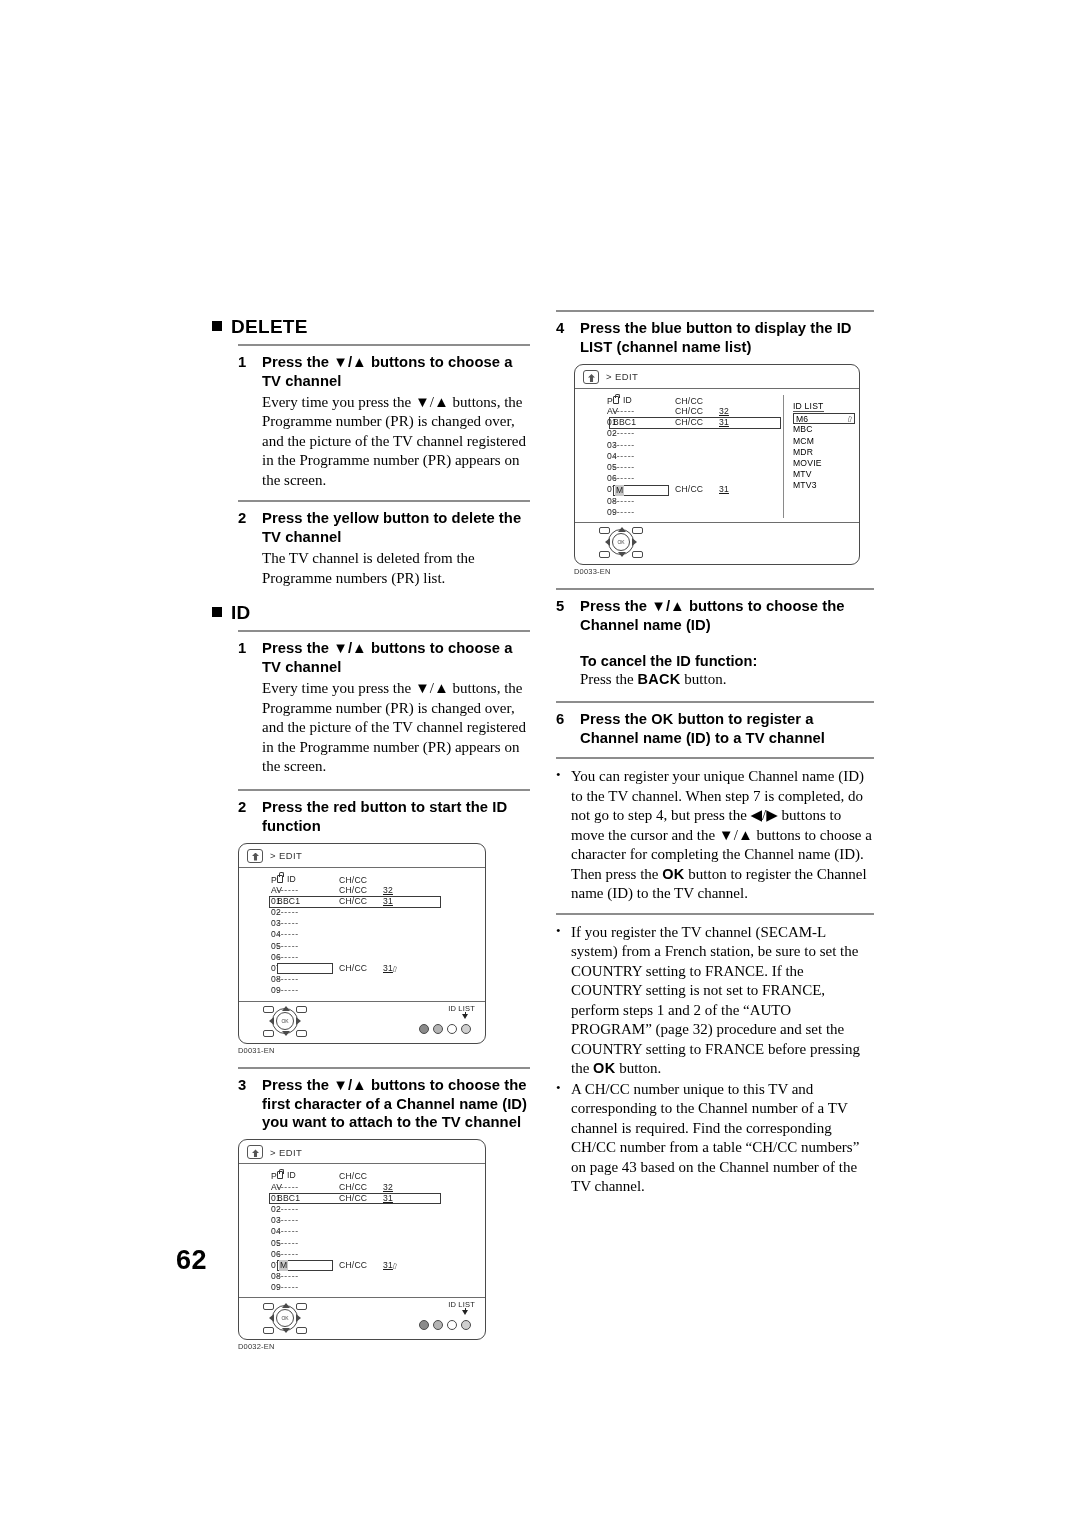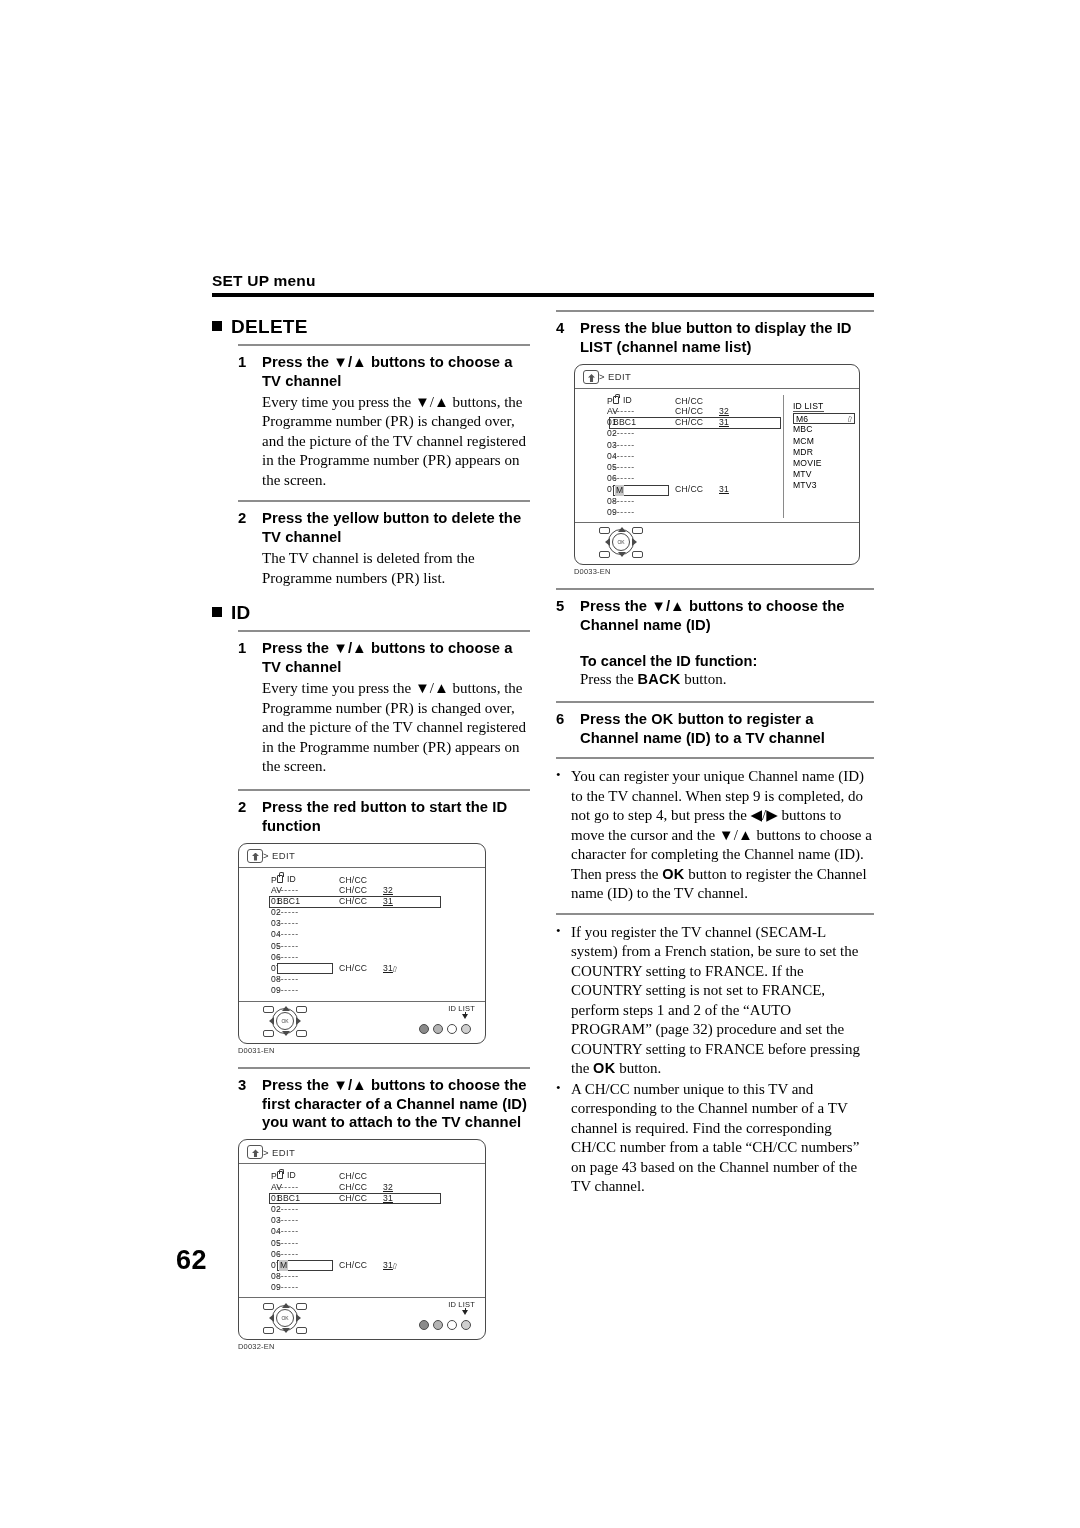--- a/index.html
+++ b/index.html
@@ -141,20 +141,21 @@
     background: #fff;
     width: 248px;
     position: relative;
     margin-top: 7px;
   }
   .tv-wide { width: 286px; }
 
   .tv-titlebar {
     display: flex;
     align-items: center;
+    gap: 7px;
     padding: 5px 8px 4px 8px;
     border-bottom: 1.4px solid #6d6d6d;
     height: 24px;
   }
   .tv-icon {
     width: 16px; height: 14px;
     border: 1.3px solid #555;
     border-radius: 3px;
     position: relative;
     flex: 0 0 auto;
@@ -404,24 +405,20 @@
     font-size: 27px;
     font-weight: 700;
     letter-spacing: .5px;
   }
 </style>
 </head>
 <body>
 
 <div class="page">
 
-  <div class="run-head">
-    <div class="run-head-text">SET UP menu</div>
-    <div class="run-head-rule"></div>
-  </div>
 
   <div class="col col-left">
 
     <div class="sec-head">
       <span class="sq"></span>
       <span>DELETE</span>
     </div>
 
     <div class="step">
       <div class="step-head">
@@ -788,21 +785,21 @@
         <span class="step-num">6</span>
         <span class="step-title"><span>Press the </span><span class="k">OK</span><span> button to register a Channel name (ID) to a TV channel</span></span>
       </div>
     </div>
 
     <div class="rule-thin"></div>
 
     <div class="bullets">
       <div class="bullet">
         <span class="dot">•</span>
-        <span class="txt"><span>You can register your unique Channel name (ID) to the TV channel. When step 9 is completed, do not go to step 4, but press the ◀/▶ buttons to move the cursor and the ▼/▲ buttons to choose a character for completing the Channel name (ID). Then press the </span><span class="k">OK</span><span> button to register the Channel name (ID) to the TV channel.</span></span>
+        <span class="txt"><span>You can register your unique Channel name (ID) to the TV channel. When step 7 is completed, do not go to step 4, but press the ◀/▶ buttons to move the cursor and the ▼/▲ buttons to choose a character for completing the Channel name (ID). Then press the </span><span class="k">OK</span><span> button to register the Channel name (ID) to the TV channel.</span></span>
       </div>
     </div>
 
     <div class="rule-thin"></div>
 
     <div>
       <div class="bullets">
         <div class="bullet">
           <span class="dot">•</span>
           <span class="txt"><span>If you register the TV channel (SECAM-L system) from a French station, be sure to set the COUNTRY setting to FRANCE. If the COUNTRY setting is not set to FRANCE, perform steps 1 and 2 of the “AUTO PROGRAM” (page 32) procedure and set the COUNTRY setting to FRANCE before pressing the </span><span class="k">OK</span><span> button.</span></span>

